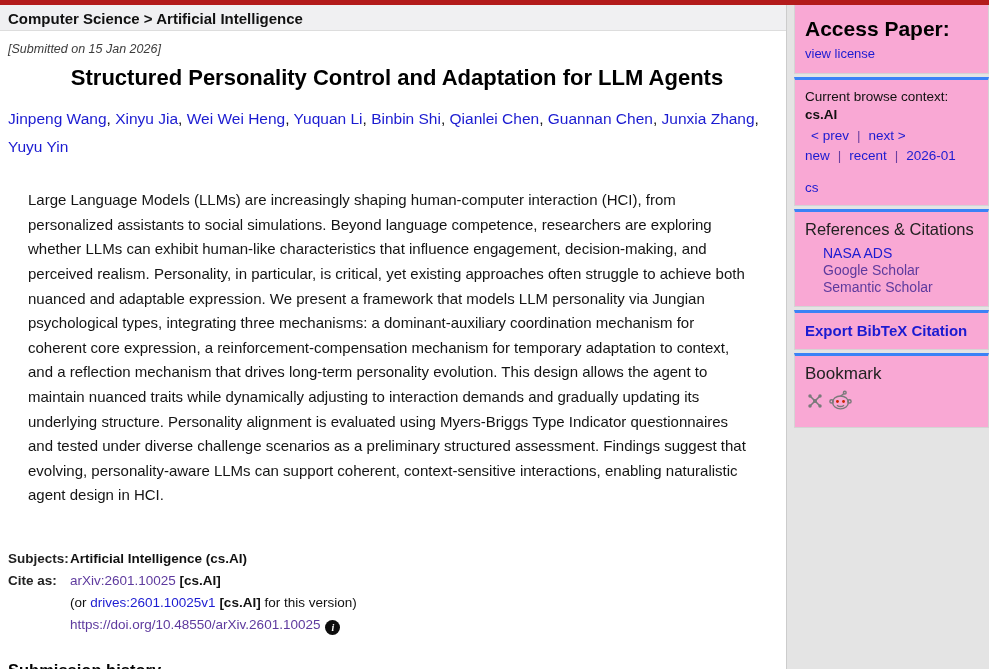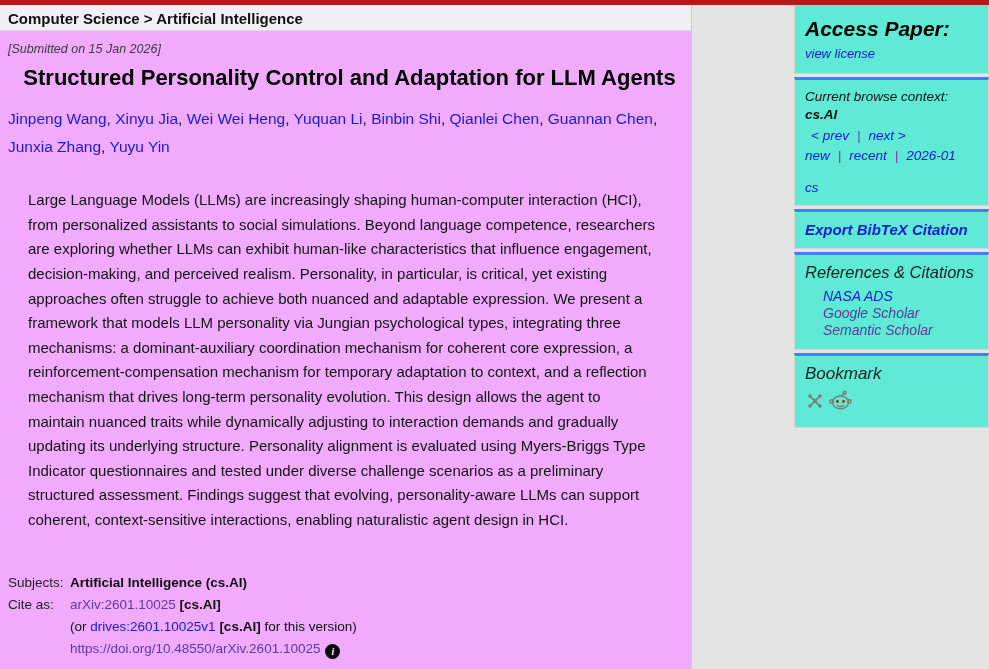--- a/index.html
+++ b/index.html
@@ -11,22 +11,22 @@
     position: relative;
     overflow: hidden;
   }
   .topbar {
     position: absolute; top: 0; left: 0;
     width: 989px; height: 5px;
     background: var(--accent, #b31b1b);
   }
   .main-col {
     position: absolute; top: 5px; left: 0;
-    width: 692px; height: 664px;
-    background: #f0abfc;
+    width: 787px; height: 664px;
+    background: #ffffff;
     border-right: 1px solid var(--border, #ccc);
   }
   .breadcrumb-bar {
     height: 26px;
     background: var(--muted_bg, #f0f0f2);
     border-bottom: 1px solid #ddd;
     font-weight: bold; font-size: 15px;
     padding: 5px 0 0 8px;
   }
   .content { padding: 0 0 0 8px; }
@@ -53,21 +53,21 @@
   .lnk.visited { color: var(--visited, #5e3a9e); }
   .author-link { color: var(--link, #1b1bd1); cursor: pointer; text-decoration: none; }
   blockquote.abstract {
     margin: 27px 32px 0 20px;
     font-size: 15px;
     line-height: 24.6px;
     color: #141414;
   }
   .meta-table { margin-top: 40px; font-size: 13.5px; }
   .meta-row { display: flex; align-items: flex-start; }
-  .meta-label { width: 62px; flex: 0 0 62px; line-height: 22px; color: #222; }
+  .meta-label { width: 62px; flex: 0 0 62px; line-height: 22px; color: #222; font-weight: bold; }
   .meta-value { line-height: 22px; }
   .meta-value.bold, .bold { font-weight: bold; }
   .cite-line { line-height: 22px; }
   .info-icon {
     display: inline-block;
     width: 15px; height: 15px;
     background: #0d0d0d; color: #fff;
     border-radius: 50%;
     font-size: 10px; font-weight: bold; font-style: italic;
     text-align: center; line-height: 15px;
@@ -78,25 +78,24 @@
   }
   .sub-history { margin-top: 25px; }
   .sub-history h2 { font-size: 16.5px; color: #000; }
 
   
   .sidebar {
     position: absolute; top: 5px; left: 794px;
     width: 195px;
   }
   .side-box {
-    background: #5eead4;
+    background: #f9a8d4;
     border: 1px solid #d4d4d4;
     border-top: none;
     padding: 8px 10px;
-    font-style: italic;
   }
   .side-box + .side-box { margin-top: 3px; border-top: 3px solid #3b82f6; }
   .side-box.access { padding-bottom: 11px; }
   .access-heading { font-size: 21px; font-weight: bold; color: #000; padding-top: 4px; }
   .access-links { margin: 7px 0 0 18px; font-size: 16.5px; line-height: 20px; }
   .access-links .lnk { display: block; }
   .view-license { display: inline-block; margin-top: 5px; font-size: 13px; }
   .browse { font-size: 13.5px; line-height: 18px; }
   .browse .ctx-value { font-weight: bold; }
   .prevnext { margin: 3px 0 2px 6px; }
@@ -173,31 +172,31 @@
     <div class="ctx-value">cs.AI</div>
     <div class="prevnext">
       <a class="lnk">&lt; prev</a><span class="sep">|</span><a class="lnk">next &gt;</a>
     </div>
     <div class="newrecent">
       <a class="lnk">new</a><span class="sep">|</span><a class="lnk">recent</a><span class="sep">|</span><a class="lnk">2026-01</a>
     </div>
     <a class="lnk change-link">cs</a>
   </div>
 
-  <div class="side-box export-box">
-    <a class="lnk export-link">Export BibTeX Citation</a>
-  </div>
-
   <div class="side-box">
     <div class="refs-heading">References &amp; Citations</div>
     <div class="refs-links">
       <a class="lnk">NASA ADS</a>
       <a class="lnk visited">Google Scholar</a>
       <a class="lnk visited">Semantic Scholar</a>
     </div>
+  </div>
+
+  <div class="side-box export-box">
+    <a class="lnk export-link">Export BibTeX Citation</a>
   </div>
 
   <div class="side-box bookmark-box">
     <div class="bookmark-heading">Bookmark</div>
     <div class="bookmark-icons">
       <svg width="20" height="20" viewBox="0 0 24 24">
         <g stroke="#7a7a7a" stroke-width="2" fill="none">
           <line x1="6" y1="6" x2="18" y2="18"></line>
           <line x1="18" y1="6" x2="6" y2="18"></line>
         </g>

